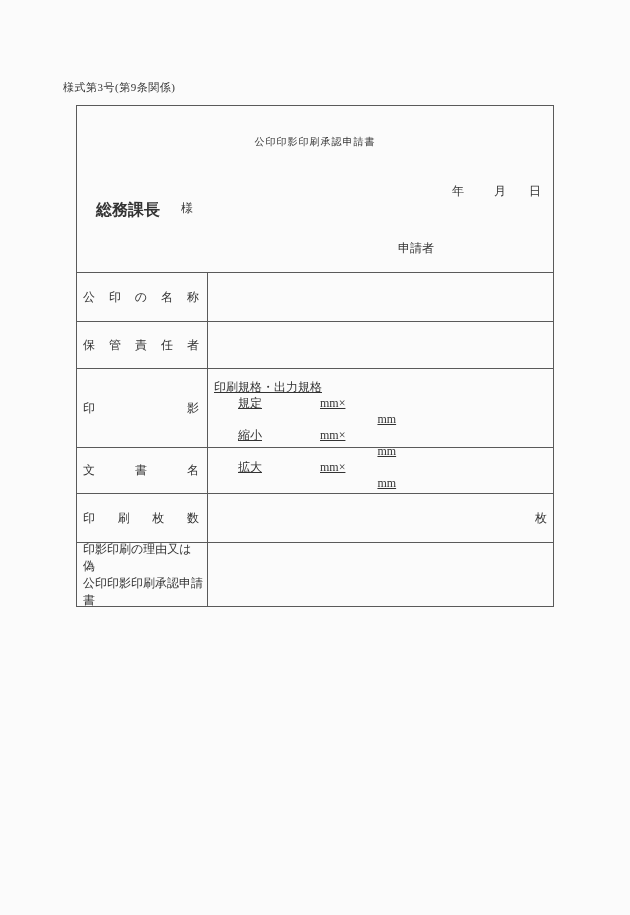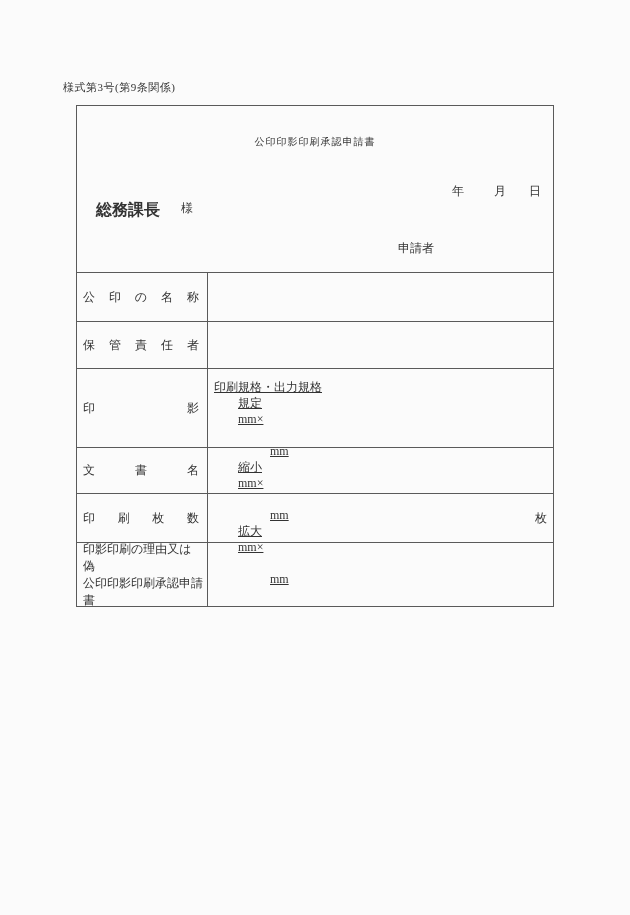--- a/index.html
+++ b/index.html
@@ -68,21 +68,21 @@
     padding: 0 8px 0 6px;
   }
   .label-multiline {
     padding: 0 4px 0 6px;
     line-height: 17px;
     font-size: 12px;
   }
   .value-cell { flex: 1; position: relative; font-size: 12px; text-decoration: underline; }
 
   .spec { padding: 10px 0 0 6px; line-height: 16px; font-size: 12px; }
-  .spec-line { display: flex; padding-left: 24px; flex-direction: column; }
+  .spec-line { display: flex; padding-left: 24px; }
   .spec-name { width: 82px; }
   .spec-unit2 { margin-left: 32px; margin-top: 16px; }
 
   .sheets-unit {
     position: absolute; right: 6px; top: 50%;
     transform: translateY(-50%);
     font-size: 12px;
   }
 </style>
 </head>

